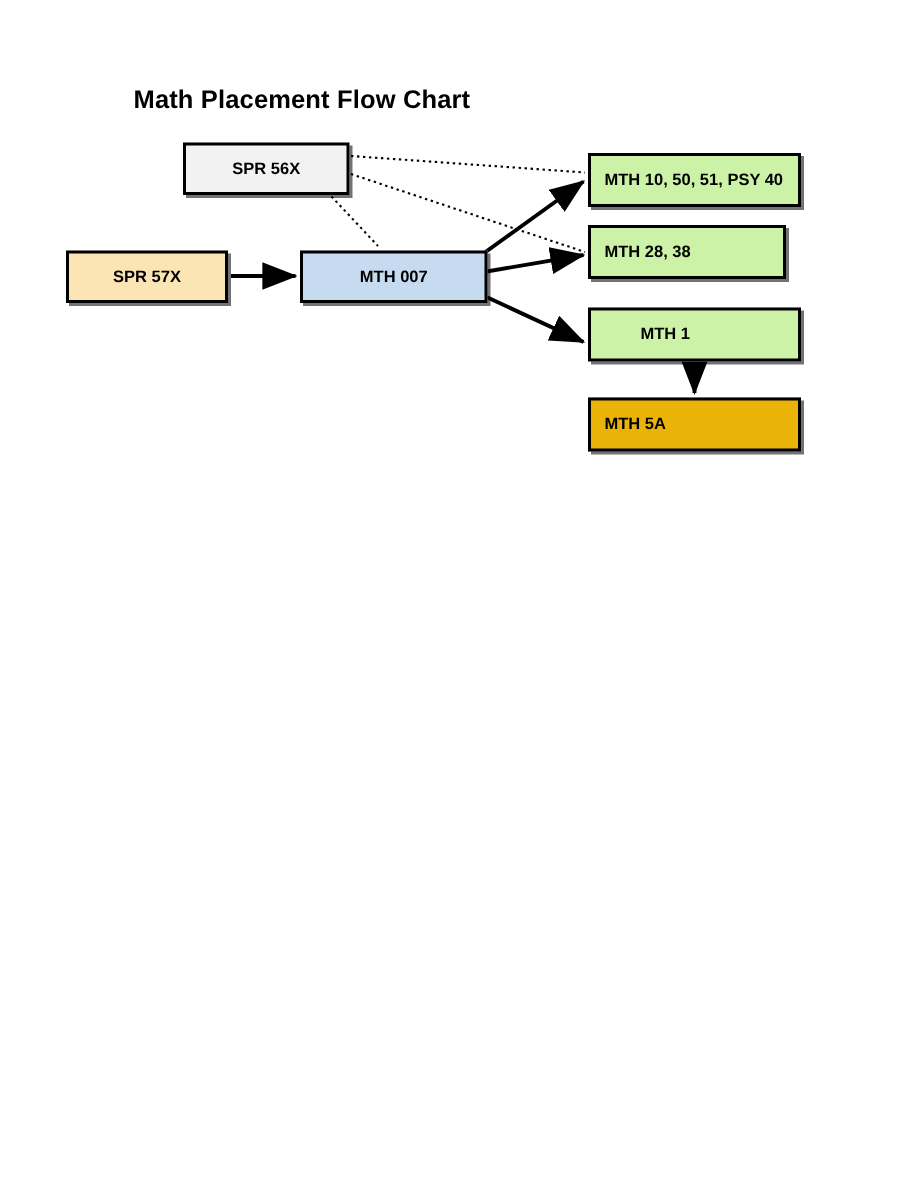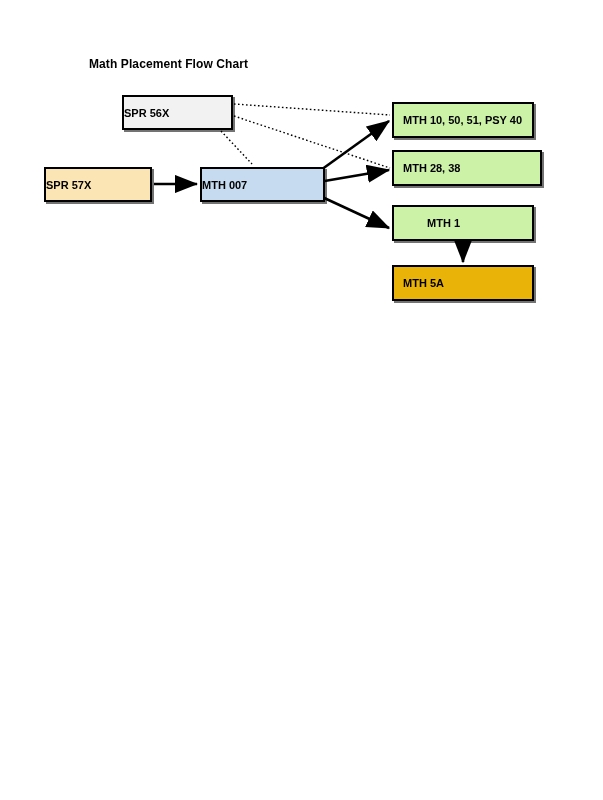--- a/index.html
+++ b/index.html
@@ -19,39 +19,39 @@
     left: 0;
     top: 0;
     width: 603px;
     height: 800px;
     background: #ffffff;
   }
   .page-title {
     position: absolute;
     left: 89px;
     top: 57px;
-    font-size: 12px;
+    font-size: 17px;
     font-weight: bold;
     color: #000000;
     letter-spacing: 0.1px;
     white-space: nowrap;
   }
   .node {
     position: absolute;
     box-sizing: border-box;
     border: 2px solid #000000;
     display: flex;
     align-items: center;
     font-size: 11px;
     font-weight: bold;
     color: #000000;
     white-space: nowrap;
   }
   .node.centered {
-    justify-content: flex-start;
+    justify-content: center;
   }
   .node.left-aligned {
     justify-content: flex-start;
     padding-left: 9px;
   }
   .node-shadow {
     box-shadow: 2px 2px 0 rgba(0,0,0,0.55);
   }
   #svg-connectors {
     position: absolute;
@@ -93,21 +93,21 @@
       </div>
       <div class="node node-shadow centered" style="left: 44px; top: 167px; width: 108px; height: 35px; background: rgb(252, 229, 180); border-color: rgb(0, 0, 0);">
         <span>SPR 57X</span>
       </div>
       <div class="node node-shadow centered" style="left: 200px; top: 167px; width: 125px; height: 35px; background: rgb(198, 219, 239); border-color: rgb(0, 0, 0);">
         <span>MTH 007</span>
       </div>
       <div class="node node-shadow left-aligned" style="left: 392px; top: 102px; width: 142px; height: 36px; background: rgb(204, 242, 168); border-color: rgb(0, 0, 0);">
         <span>MTH 10, 50, 51, PSY 40</span>
       </div>
-      <div class="node node-shadow left-aligned" style="left: 392px; top: 150px; width: 150px; height: 36px; background: rgb(204, 242, 168); border-color: rgb(0, 0, 0); text-align: center;">
+      <div class="node node-shadow left-aligned" style="left: 392px; top: 150px; width: 132px; height: 36px; background: rgb(204, 242, 168); border-color: rgb(0, 0, 0); text-align: center;">
         <span>MTH 28, 38</span>
       </div>
       <div class="node node-shadow left-aligned" style="left: 392px; top: 205px; width: 142px; height: 36px; background: rgb(204, 242, 168); border-color: rgb(0, 0, 0); padding-left: 33px;">
         <span>MTH 1</span>
       </div>
       <div class="node node-shadow left-aligned" style="left: 392px; top: 265px; width: 142px; height: 36px; background: #eab308; border-color: rgb(0, 0, 0);">
         <span>MTH 5A</span>
       </div>
     </div>
 

